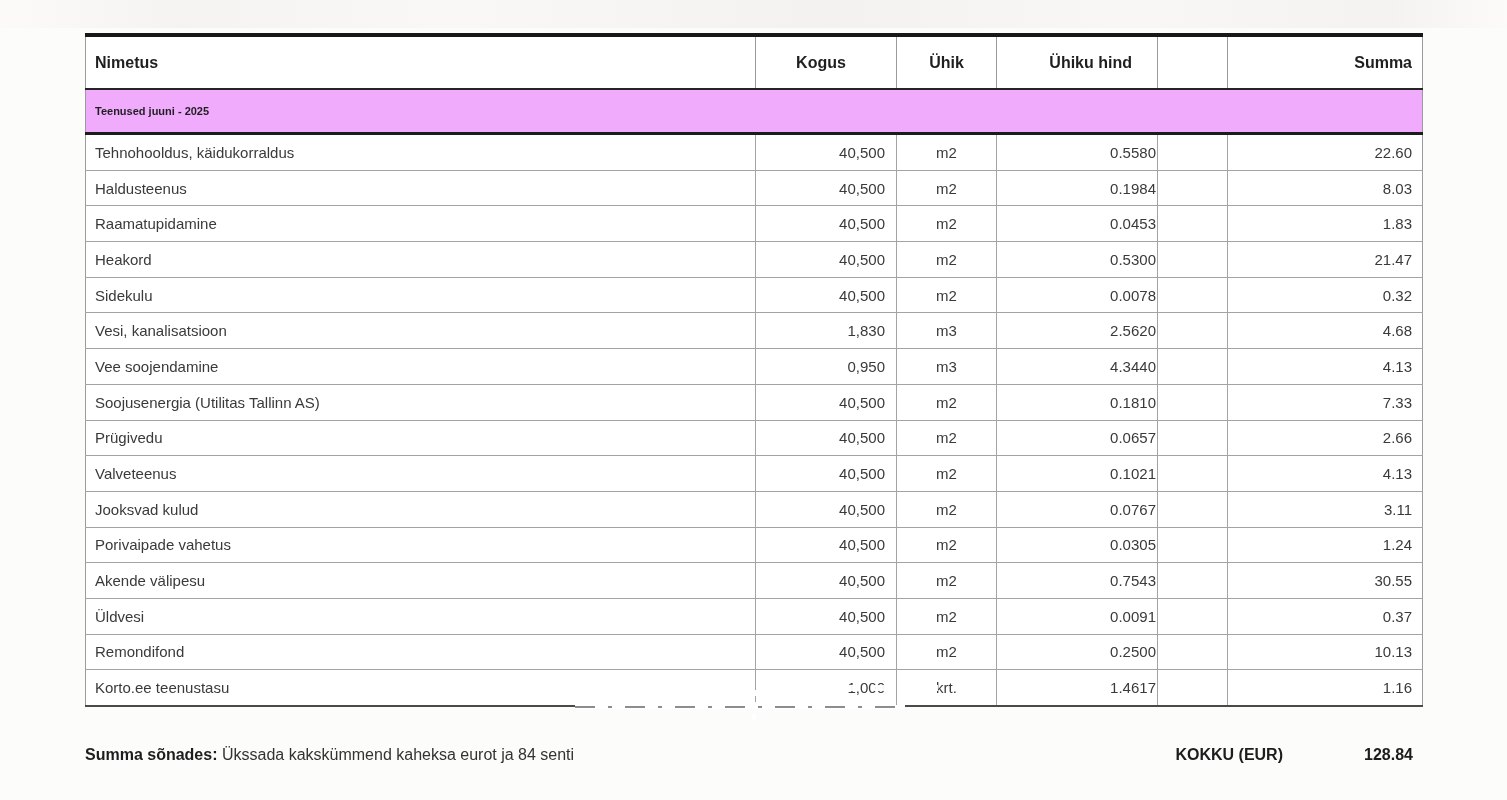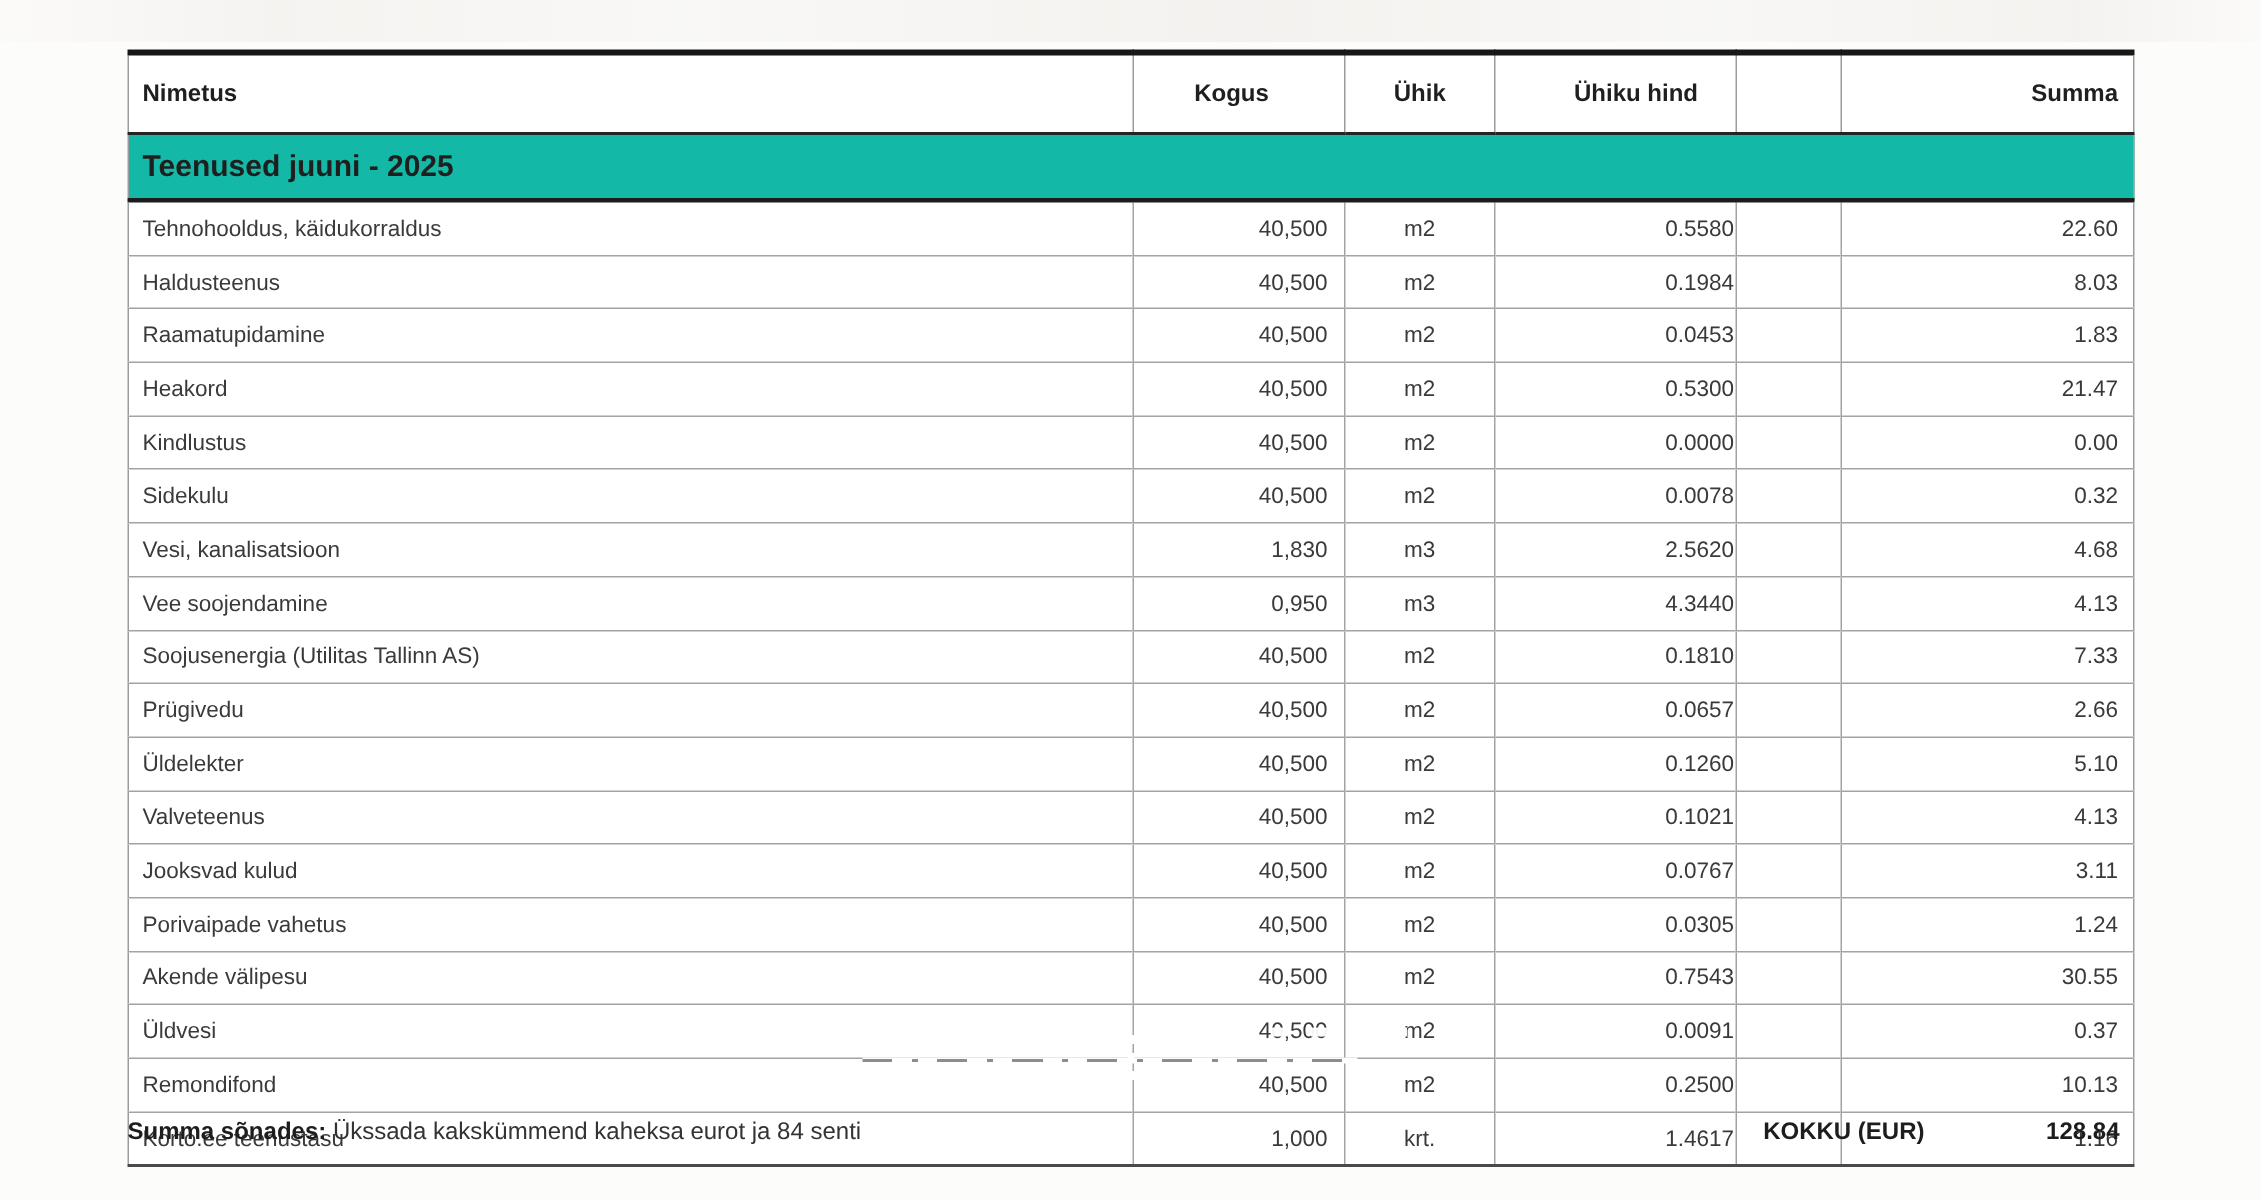--- a/index.html
+++ b/index.html
@@ -39,23 +39,23 @@
     vertical-align:middle;white-space:nowrap;
   }
   th.h-nimetus{text-align:left;padding-left:9px;}
   th.h-kogus{text-align:center;padding-right:11px;}
   th.h-yhik{text-align:center;}
   th.h-hind{text-align:right;padding-right:25px;}
   th.h-summa{text-align:right;padding-right:10px;}
   thead th + th{border-left:1px solid #9b9b9b;}
 
   tr.section-row td{
-    height:40px;font-size:20px;font-weight:bold;color:#1f1f1f;
+    height:40px;font-size:11px;font-weight:bold;color:#1f1f1f;
     text-align:left;padding-left:9px;vertical-align:middle;
-    border-bottom:3px solid #1c1c1c;background:#14b8a6;
+    border-bottom:3px solid #1c1c1c;background:#f0abfc;
   }
   tbody.rows td{
     height:32.7px;font-size:15px;color:#3a3a3a;background:#fff;
     border-top:1px solid #a3a3a3;vertical-align:middle;white-space:nowrap;
   }
   tbody.rows tr:first-child td{border-top:none;}
   tbody.rows td + td{border-left:1px solid #a3a3a3;}
   td.c-nimetus{text-align:left;padding-left:9px;}
   td.c-kogus{text-align:right;padding-right:11px;}
   td.c-yhik{text-align:center;}
@@ -148,28 +148,20 @@
   </tr>
         <tr>
     <td class="c-nimetus">Heakord</td>
     <td class="c-kogus">40,500</td>
     <td class="c-yhik">m2</td>
     <td class="c-hind">0.5300</td>
     <td class="c-empty"></td>
     <td class="c-summa">21.47</td>
   </tr>
         <tr>
-    <td class="c-nimetus">Kindlustus</td>
-    <td class="c-kogus">40,500</td>
-    <td class="c-yhik">m2</td>
-    <td class="c-hind">0.0000</td>
-    <td class="c-empty"></td>
-    <td class="c-summa">0.00</td>
-  </tr>
-        <tr>
     <td class="c-nimetus">Sidekulu</td>
     <td class="c-kogus">40,500</td>
     <td class="c-yhik">m2</td>
     <td class="c-hind">0.0078</td>
     <td class="c-empty"></td>
     <td class="c-summa">0.32</td>
   </tr>
         <tr>
     <td class="c-nimetus">Vesi, kanalisatsioon</td>
     <td class="c-kogus">1,830</td>
@@ -194,28 +186,20 @@
     <td class="c-empty"></td>
     <td class="c-summa">7.33</td>
   </tr>
         <tr>
     <td class="c-nimetus">Prügivedu</td>
     <td class="c-kogus">40,500</td>
     <td class="c-yhik">m2</td>
     <td class="c-hind">0.0657</td>
     <td class="c-empty"></td>
     <td class="c-summa">2.66</td>
-  </tr>
-        <tr>
-    <td class="c-nimetus">Üldelekter</td>
-    <td class="c-kogus">40,500</td>
-    <td class="c-yhik">m2</td>
-    <td class="c-hind">0.1260</td>
-    <td class="c-empty"></td>
-    <td class="c-summa">5.10</td>
   </tr>
         <tr>
     <td class="c-nimetus">Valveteenus</td>
     <td class="c-kogus">40,500</td>
     <td class="c-yhik">m2</td>
     <td class="c-hind">0.1021</td>
     <td class="c-empty"></td>
     <td class="c-summa">4.13</td>
   </tr>
         <tr>

